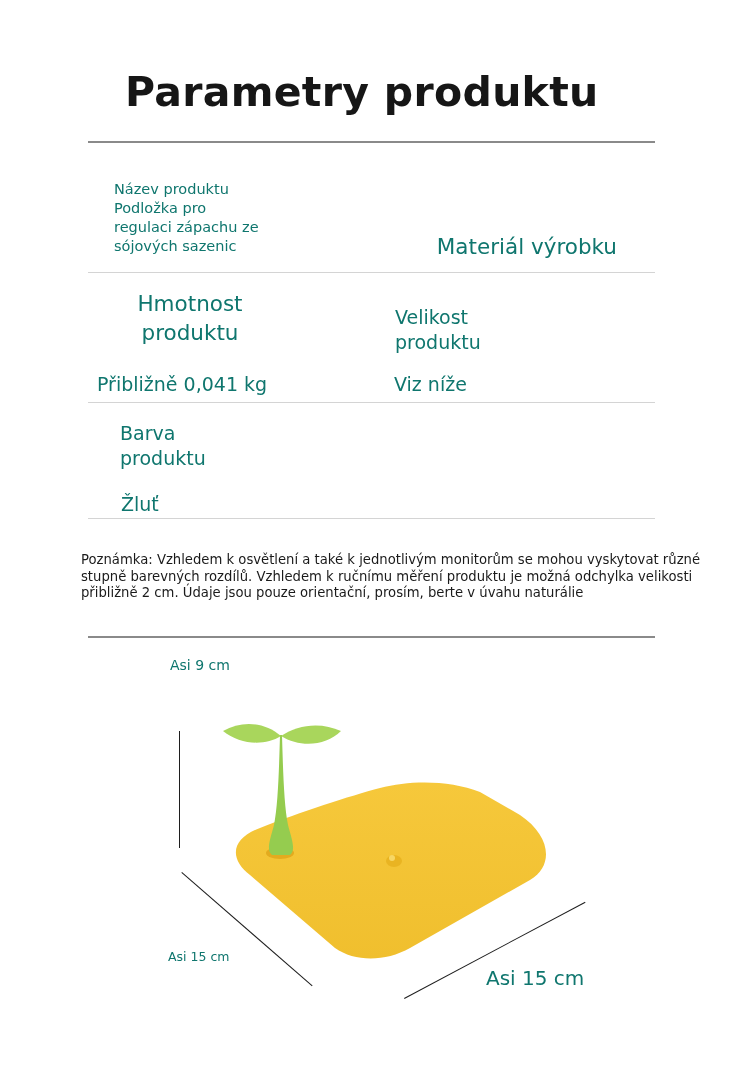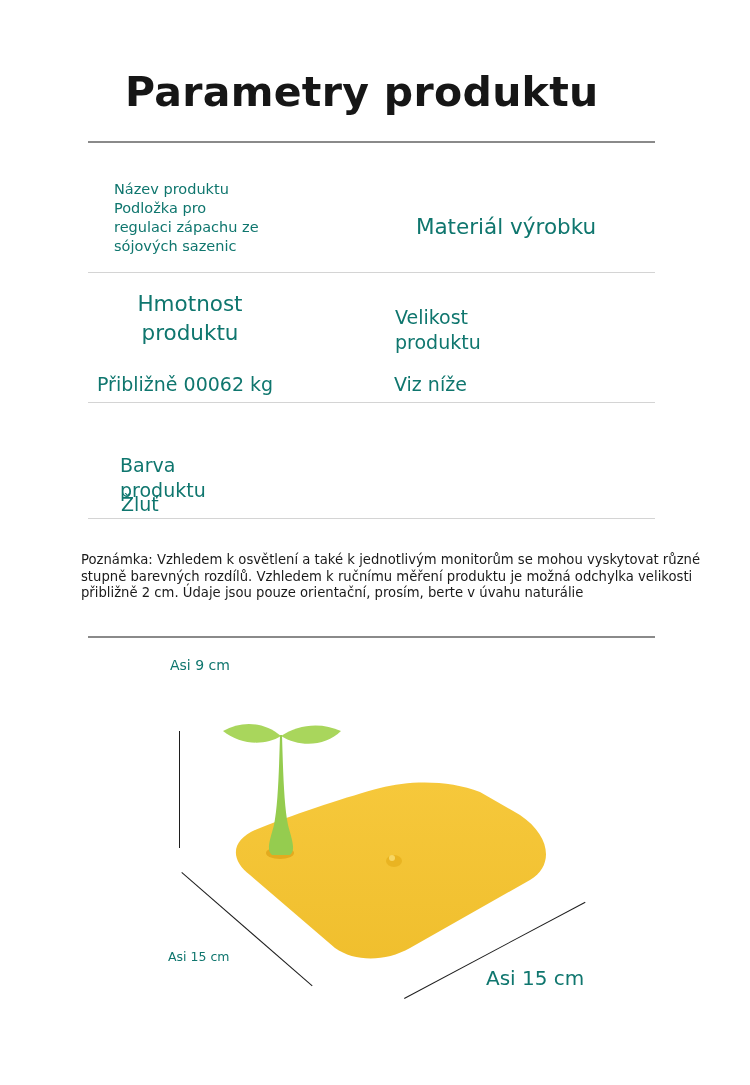--- a/index.html
+++ b/index.html
@@ -31,38 +31,38 @@
 
 <div class="abs title">Parametry produktu</div>
 <div class="abs hr-dark" style="left:88px; top:141px; width:567px;"></div>
 
 <div class="abs lbl small" style="left:114px; top:180px;">
   <div>Název produktu</div>
   <div>Podložka pro</div>
   <div>regulaci zápachu ze</div>
   <div>sójových sazenic</div>
 </div>
-<div class="abs lbl big center" style="left:395px; top:212px; width:222px;">
+<div class="abs lbl big center" style="left:395px; top:232px; width:222px;text-align:right;">
   <div>Materiál výrobku</div>
 </div>
 <div class="abs hr-light" style="left:88px; top:272px; width:567px;"></div>
 
 <div class="abs lbl big center" style="left:110px; top:289px; width:160px; line-height:29px;">
   <div>Hmotnost</div>
   <div>produktu</div>
 </div>
 <div class="abs lbl med" style="left:395px; top:305px;">
   <div>Velikost</div>
   <div>produktu</div>
 </div>
-<div class="abs lbl med" style="left:97px; top:372px;">Přibližně 00062 kg</div>
+<div class="abs lbl med" style="left:97px; top:372px;">Přibližně 0,041 kg</div>
 <div class="abs lbl med" style="left:394px; top:372px;">Viz níže</div>
 <div class="abs hr-light" style="left:88px; top:402px; width:567px;"></div>
 
-<div class="abs lbl med" style="left:120px; top:421px;margin-top:32px;">
+<div class="abs lbl med" style="left:120px; top:421px;">
   <div>Barva</div>
   <div>produktu</div>
 </div>
 <div class="abs lbl med" style="left:121px; top:492px;">Žluť</div>
 <div class="abs hr-light" style="left:88px; top:518px; width:567px;"></div>
 
 <div class="abs note">Poznámka: Vzhledem k osvětlení a také k jednotlivým monitorům se mohou vyskytovat různé stupně barevných rozdílů. Vzhledem k ručnímu měření produktu je možná odchylka velikosti přibližně 2 cm. Údaje jsou pouze orientační, prosím, berte v úvahu naturálie</div>
 <div class="abs hr-dark" style="left:88px; top:636px; width:567px;"></div>
 
 <div class="abs lbl" style="left:170px; top:657px; font-size:14px;">Asi 9 cm</div>

